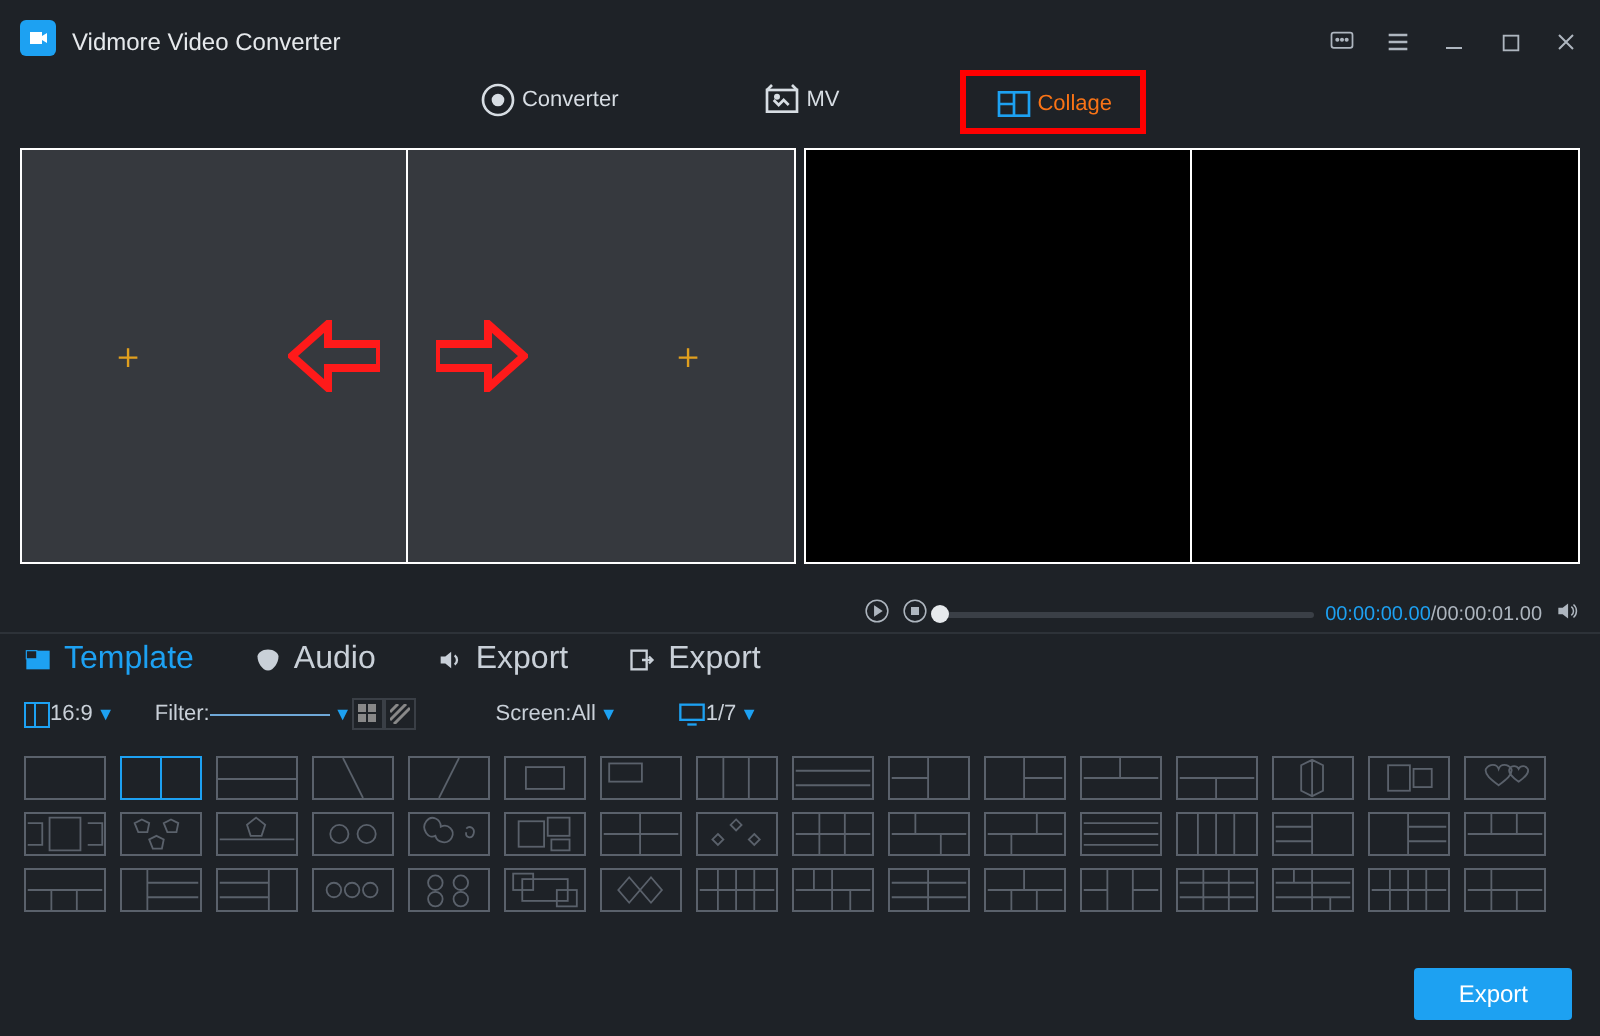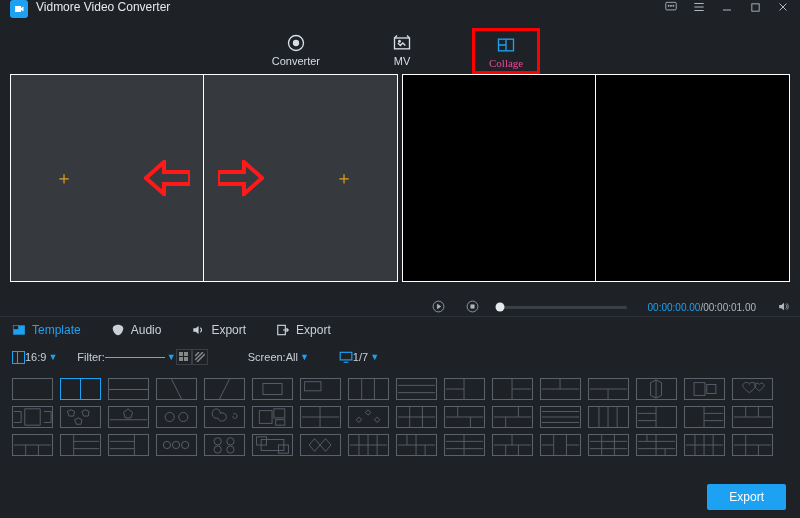--- a/index.html
+++ b/index.html
@@ -5,51 +5,51 @@
   * { box-sizing: border-box; margin: 0; padding: 0; }
   body {
     width: 800px; height: 518px;
     background: #1e2227;
     font-family: -apple-system, "Segoe UI", Arial, sans-serif;
     font-size: 12px; color: #c9d0d8;
     overflow: hidden;
     position: relative;
   }
   
-  .titlebar { height: 28px; display:flex; align-items:flex-start; padding:0 10px; background:#1e2227; }
+  .titlebar { height: 28px; display:flex; align-items:flex-end; padding:0 10px; background:#1e2227; }
   .logo { width:18px; height:18px; background:#1da1f2; border-radius:3px; display:flex; align-items:center; justify-content:center; }
   .logo svg { width:12px; height:12px; fill:#fff; }
   .title { margin-left:8px; font-size:12px; color:#e6e9ec; flex:1; }
   .winbtns { display:flex; gap:14px; align-items:center; color:#aeb6bf; }
   .winbtns span { cursor:pointer; display:flex; align-items:center; justify-content:center; width:14px; height:14px;}
   
   .mainnav { height:46px; display:flex; justify-content:center; align-items:center; gap:48px; }
-  .navitem { display:flex; flex-direction:column; align-items:center; gap:2px; padding:2px 12px 4px; color:#d7dde3; cursor:pointer;}
+  .navitem { display:flex; flex-direction:row; align-items:center; gap:2px; padding:2px 12px 4px; color:#d7dde3; cursor:pointer;}
   .navitem .ic { width:20px; height:20px; display:flex; align-items:center; justify-content:center; }
   .navitem span { font-size:11px; }
-  .navitem.active { color:#ec4899;font-family:Liberation Serif, serif; }
+  .navitem.active { color:#f97316; }
   .highlight-box { border:3px solid #f00; padding:4px 14px 2px; }
   
   .workarea { display:flex; height:224px; padding:0 10px; gap:4px; }
   .panel-left, .panel-right { flex:1; height:208px; border:1px solid #fff; display:flex; }
   .panel-left { background:#36393e; }
   .panel-right { background:#000; }
   .half { flex:1; display:flex; align-items:center; justify-content:center; position:relative;}
   .half + .half { border-left:1px solid #fff; margin-left:-1px;}
   .plus { color:#e09f1e; font-size:18px; font-weight:300; }
   .bigarrow { width:46px; height:36px; }
   
-  .player { height:18px; display:flex; align-items:center; padding:0 10px 0 432px; gap:21px; color:#aeb6bf; font-size:10px;}
+  .player { height:18px; display:flex; align-items:center; padding:0 10px 0 432px; gap:6px; color:#aeb6bf; font-size:10px;}
   .pctl svg{width:13px;height:13px;stroke:#aeb6bf;fill:none;stroke-width:1.4}
   .progress { flex:1; height:3px; background:#3a3f46; position:relative; border-radius:2px;}
   .progress .dot{position:absolute;left:0;top:50%;transform:translate(-50%,-50%);width:9px;height:9px;border-radius:50%;background:#e6e9ec;}
   .ptime .cur{color:#1da1f2}
   
   .tabrow { height:26px; display:flex; align-items:center; padding:0 12px; gap:30px; background:#1e2227; border-top:1px solid #2d3238;}
-  .tab { display:flex; align-items:center; gap:6px; color:#c9d0d8; cursor:pointer; font-size:12px;}
+  .tab { display:flex; align-items:center; gap:6px; color:#c9d0d8; cursor:pointer; font-size:16px;}
   .tab.active{ color:#1da1f2;}
   .tab svg{width:14px;height:14px}
   
   .optrow { height:30px; display:flex; align-items:center; padding:0 12px; color:#c9d0d8; font-size:11px;}
   .optrow .ratioic { width:13px;height:13px;border:1.3px solid #1da1f2;position:relative;}
   .optrow .ratioic::after{content:'';position:absolute;left:4px;top:-1px;bottom:-1px;width:1.3px;background:#1da1f2;}
   .chev { color:#1da1f2; font-size:9px; margin-left:2px;}
   .borderline { width:60px; height:1px; background:#6fa8d8; }
   .smbtn{ width:16px; height:16px; border:1px solid #3a3f46; display:flex;align-items:center;justify-content:center; cursor:pointer;}
   .spacer{flex:0 0 20px}

